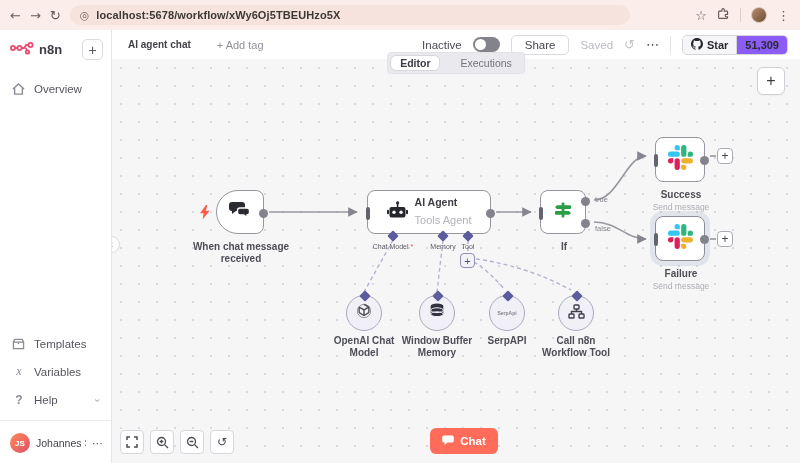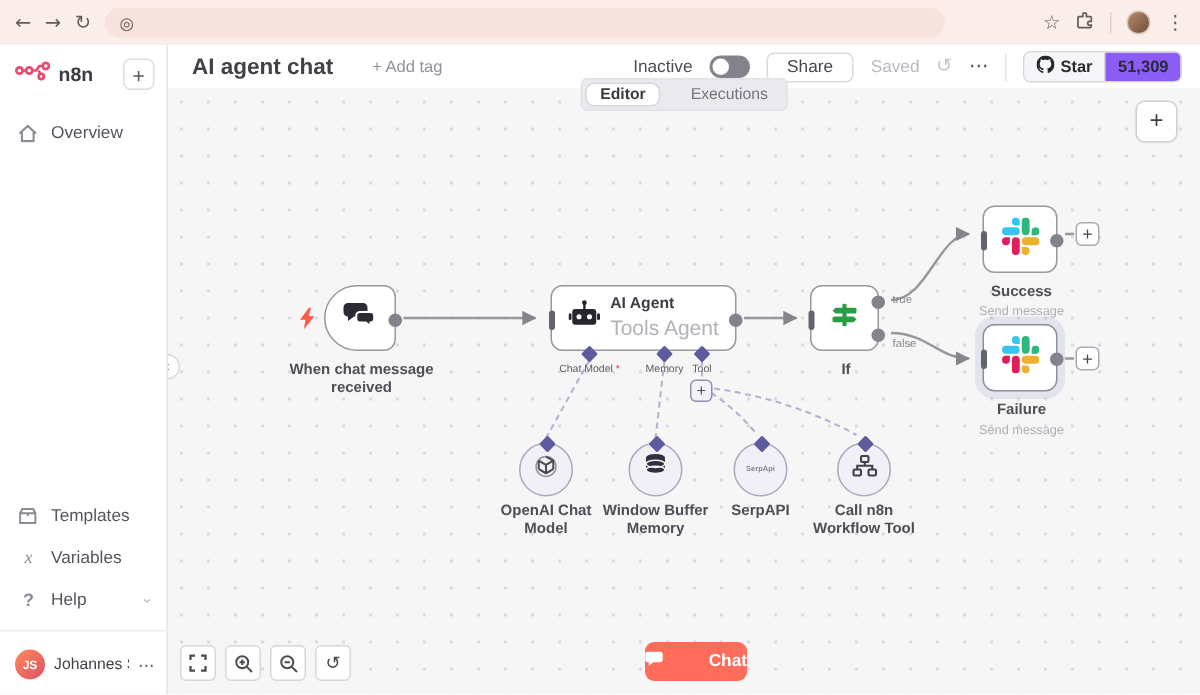--- a/index.html
+++ b/index.html
@@ -34,21 +34,21 @@
   .sb-chev { margin-left:auto; color:#a6a6ae; font-size:10px; transform:rotate(90deg); }
   .sb-divider { border-top:1px solid #ebebef; margin:6px 0 4px; }
   .user-row { display:flex; align-items:center; gap:6px; padding:8px 8px 10px 10px; }
   .user-avatar { width:20px; height:20px; border-radius:50%; background:linear-gradient(135deg,#ff8a5b,#dd4f66); color:#fff; font-size:8px; font-weight:bold; display:flex; align-items:center; justify-content:center; flex:none; }
   .user-name { font-size:10.5px; color:#3f3f48; white-space:nowrap; overflow:hidden; max-width:58px; }
   .user-dots { margin-left:auto; color:#5d5d66; font-size:11px; cursor:pointer; }
 
   
   .main { flex:1; display:flex; flex-direction:column; position:relative; }
   .header { height:29px; background:#fff; display:flex; align-items:center; padding:0 12px 0 16px; flex:none; }
-  .wf-title { font-size:15px; font-weight:600; color:#41414a; }
+  .wf-title { font-size:10px; font-weight:600; color:#41414a; }
   .add-tag { font-size:11px; color:#90909a; margin-left:26px; cursor:pointer; }
   .hdr-right { margin-left:auto; display:flex; align-items:center; gap:11px; }
   .status-label { font-size:11.5px; color:#4c4c55; }
   .toggle { width:27px; height:15px; border-radius:8px; background:#83838c; position:relative; cursor:pointer; }
   .toggle .knob { position:absolute; left:2px; top:2px; width:11px; height:11px; border-radius:50%; background:#fff; }
   .share-btn { font-size:11.5px; color:#45454e; background:#fff; border:1px solid #d9d9df; border-radius:5px; padding:3px 13px; cursor:pointer; }
   .saved { font-size:11.5px; color:#b9b9c1; }
   .hist { font-size:13px; color:#c6c6cc; cursor:pointer; }
   .hdr-dots { font-size:13px; color:#4c4c55; cursor:pointer; }
   .vdiv { width:1px; height:18px; background:#e4e4e9; }
@@ -67,53 +67,54 @@
 
   .node { position:absolute; background:#fff; border:1.3px solid #97979f; border-radius:8px; display:flex; align-items:center; justify-content:center; cursor:pointer; }
   .node.trigger { border-radius:22px 8px 8px 22px; }
   .node.selected { border-color:#8d8d9c; box-shadow:0 0 0 5px rgba(148,163,192,.22); }
   .out-dot { position:absolute; width:9px; height:9px; border-radius:50%; background:#83838d; cursor:pointer; }
   .in-bar { position:absolute; width:4px; height:13px; border-radius:2px; background:#64646e; cursor:pointer; }
   .node-label { position:absolute; text-align:center; font-size:10px; font-weight:600; color:#4e4e57; line-height:1.2; pointer-events:none; }
   .node-sub { display:block; font-size:8.5px; font-weight:400; color:#aeaeb5; margin-top:1px; }
   .agent-inner { display:flex; align-items:center; gap:7px; padding:0 6px; }
   .agent-title { font-size:10.5px; font-weight:bold; color:#3d3d46; line-height:1.25; }
-  .agent-sub { font-size:14px; color:#b2b2b9; line-height:1.2; }
+  .agent-sub { font-size:11px; color:#b2b2b9; line-height:1.2; }
   .bolt { position:absolute; left:-17px; top:14px; }
   .diamond { position:absolute; width:8px; height:8px; background:#5b5b9d; transform:rotate(45deg); border-radius:1px; cursor:pointer; }
   .port-label { position:absolute; font-size:7px; color:#5a5a64; transform:translateX(-50%); white-space:nowrap; pointer-events:none; }
   .port-label .req { color:#e0484e; }
   .mini-plus { position:absolute; width:15px; height:15px; border:1px solid #8f8fae; border-radius:4px; background:#f3f3f7; color:#4f4f74; font-size:11px; display:flex; align-items:center; justify-content:center; cursor:pointer; z-index:2; }
   .edge-plus { position:absolute; width:16px; height:16px; border:1px solid #aaaab4; border-radius:4px; background:#fff; color:#45454e; font-size:12px; display:flex; align-items:center; justify-content:center; cursor:pointer; }
   .edge-label { position:absolute; font-size:7.5px; color:#85858e; pointer-events:none; }
 
   .circle-node { position:absolute; width:36px; height:36px; border-radius:50%; background:#f0f0f6; border:1px solid #a9a9bd; display:flex; align-items:center; justify-content:center; cursor:pointer; }
   .circle-node .diamond { left:14px; top:-4px; }
   .serp-text { font-size:5px; color:#86868f; font-weight:600; }
 
   .canvas-plus { position:absolute; left:645px; top:8px; width:28px; height:28px; background:#fff; border:1px solid #cfcfd6; border-radius:6px; color:#3c3c44; font-size:16px; display:flex; align-items:center; justify-content:center; cursor:pointer; box-shadow:0 1px 2px rgba(0,0,0,.04); }
 
   .toolbar { position:absolute; left:8px; top:371px; display:flex; gap:6px; }
   .tool-btn { width:24px; height:24px; background:#fff; border:1px solid #d6d6dd; border-radius:4px; display:flex; align-items:center; justify-content:center; color:#4a4a52; font-size:12px; cursor:pointer; }
 
-  .chat-btn { position:absolute; left:318px; top:369px; width:68px; height:26px; background:#ff6d5a; border:none; border-radius:6px; color:#fff; font-size:11.5px; font-weight:bold; display:flex; align-items:center; justify-content:space-between; gap:6px; cursor:pointer; font-family:"Liberation Sans",sans-serif; }
+  .chat-btn { position:absolute; left:318px; top:369px; width:68px; height:26px; background:#ff6d5a; border:none; border-radius:6px; color:#fff; font-size:11.5px; font-weight:bold; display:flex; align-items:center; justify-content:center; gap:6px; cursor:pointer; font-family:"Liberation Sans",sans-serif; }
 
   .collapse-btn { position:absolute; left:-9px; top:177px; width:17px; height:17px; border-radius:50%; background:#fff; border:1px solid #dadae0; color:#6a6a72; font-size:10px; display:flex; align-items:center; justify-content:center; cursor:pointer; z-index:5; }
 </style>
 </head>
 <body>
 
 <div class="screen">
 
   <div class="browser">
     <span class="b-ico uicon">←</span>
     <span class="b-ico uicon">→</span>
     <span class="b-ico uicon">↻</span>
     <div class="urlbar">
       <span class="site-ico uicon">◎</span>
+      <span class="url">localhost:5678/workflow/xWy6Oj5TBEUHzo5X</span>
     </div>
     <div class="b-right">
       <span class="b-ico uicon">☆</span>
       <span class="b-ico">
         <svg width="13" height="13" viewBox="0 0 16 16">
             <path d="M3 5h3V3.5A1.5 1.5 0 0 1 7.5 2 1.5 1.5 0 0 1 9 3.5V5h3a1 1 0 0 1 1 1v3h-1.5a1.5 1.5 0 0 0 0 3H13v1a1 1 0 0 1-1 1H3a1 1 0 0 1-1-1V6a1 1 0 0 1 1-1z" fill="none" stroke="#665a55" stroke-width="1.4"></path>
           </svg>
       </span>
       <span class="b-sep"></span>
       <span class="b-avatar"></span>

